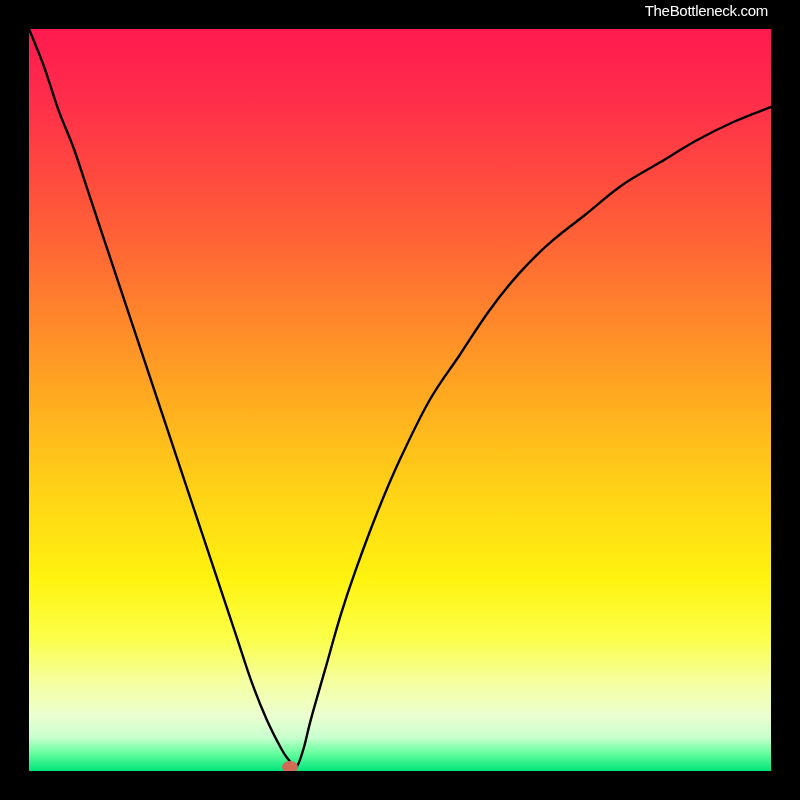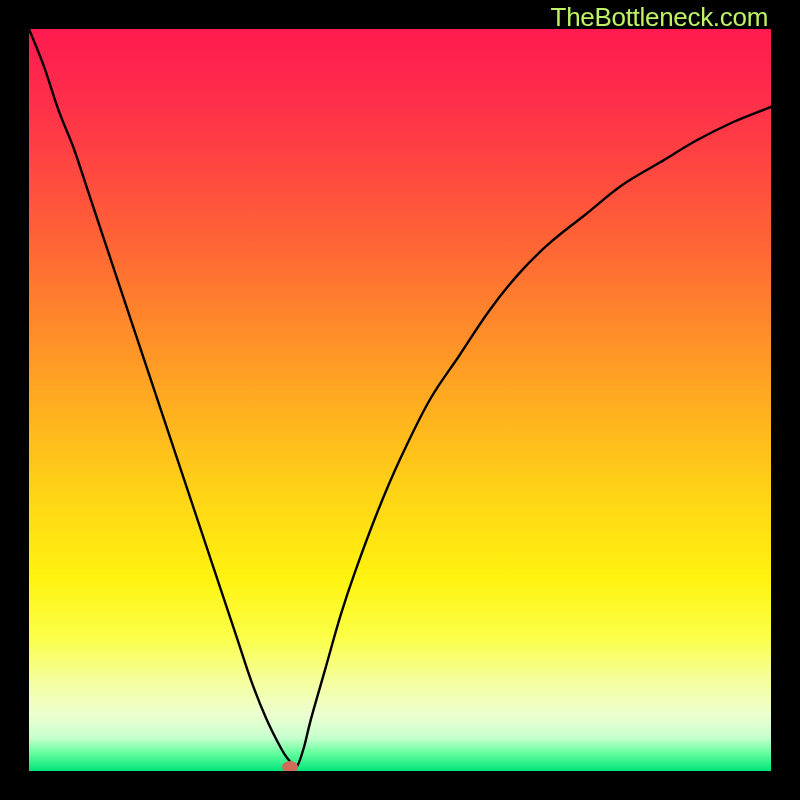--- a/index.html
+++ b/index.html
@@ -22,22 +22,22 @@
     left: 29px;
     top: 29px;
     width: 742px;
     height: 742px;
     overflow: hidden;
   }
   .watermark {
     position: absolute;
     top: 2px;
     right: 32px;
-    color: #bef264;
-    font-size: 26px;
+    color: #ffffff;
+    font-size: 15px;
     font-weight: 500;
     letter-spacing: -0.3px;
   }
   svg.bg {
     position: absolute;
     left: 0;
     top: 0;
     width: 742px;
     height: 742px;
   }

